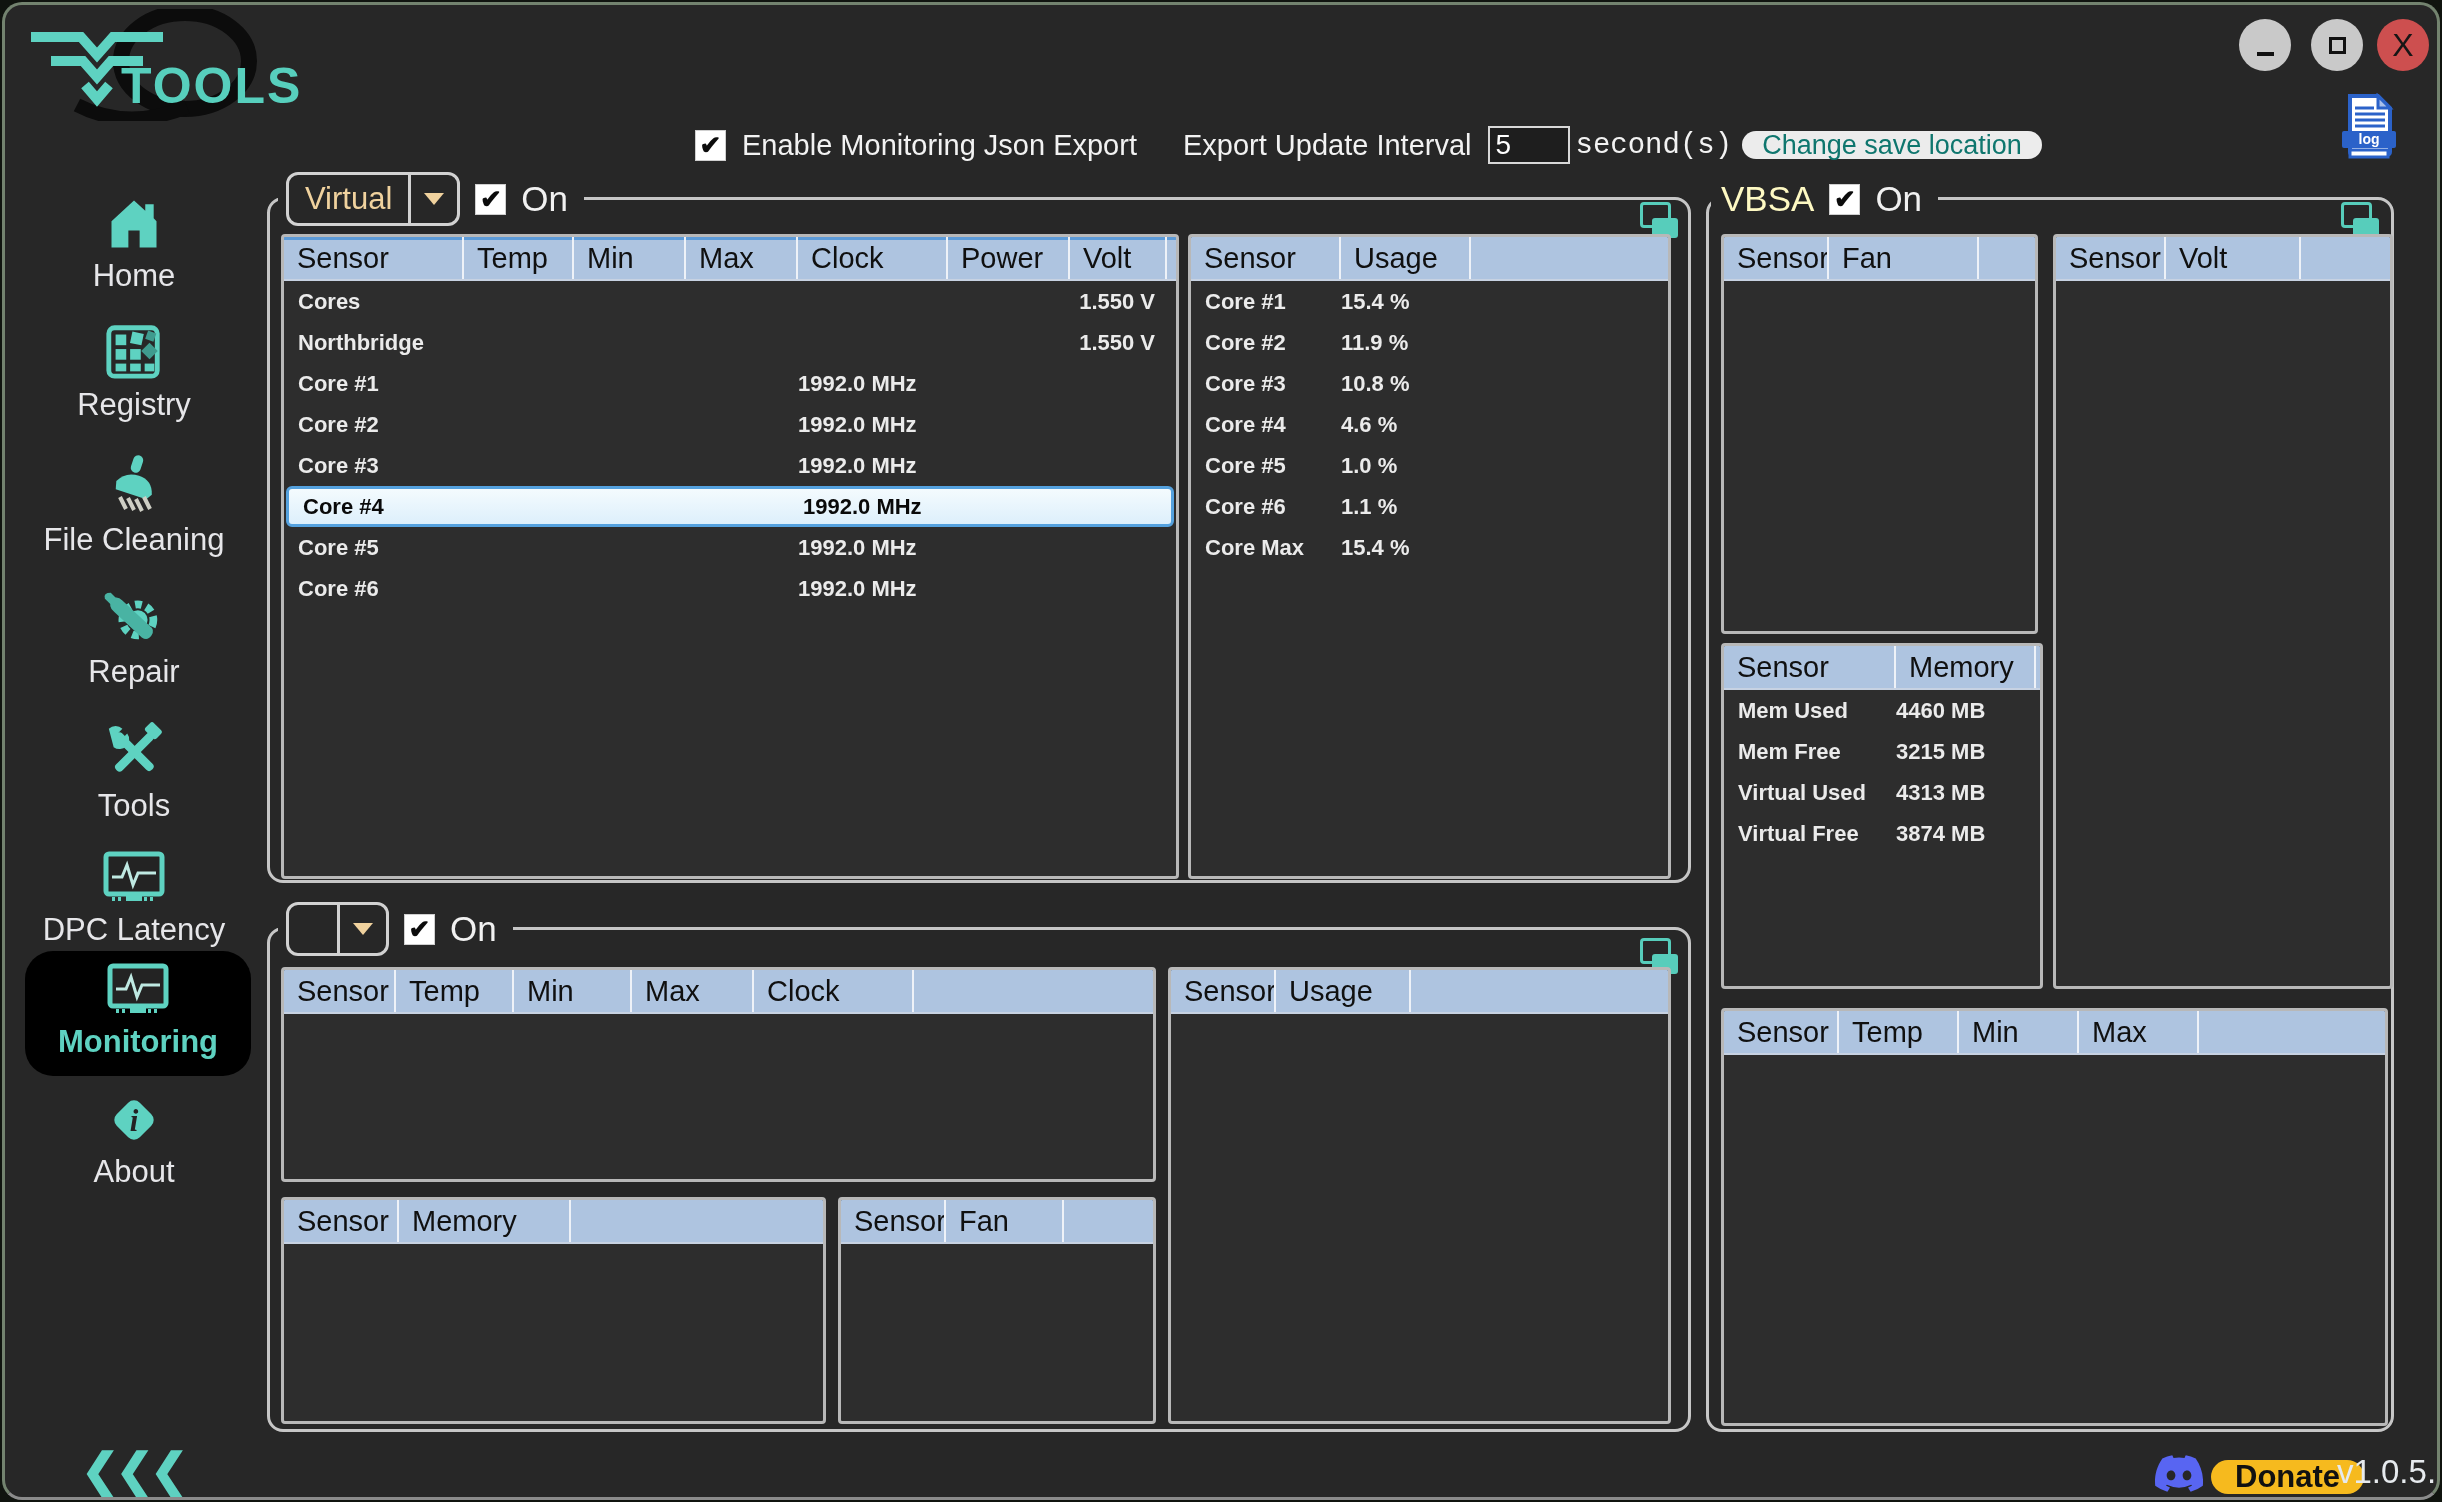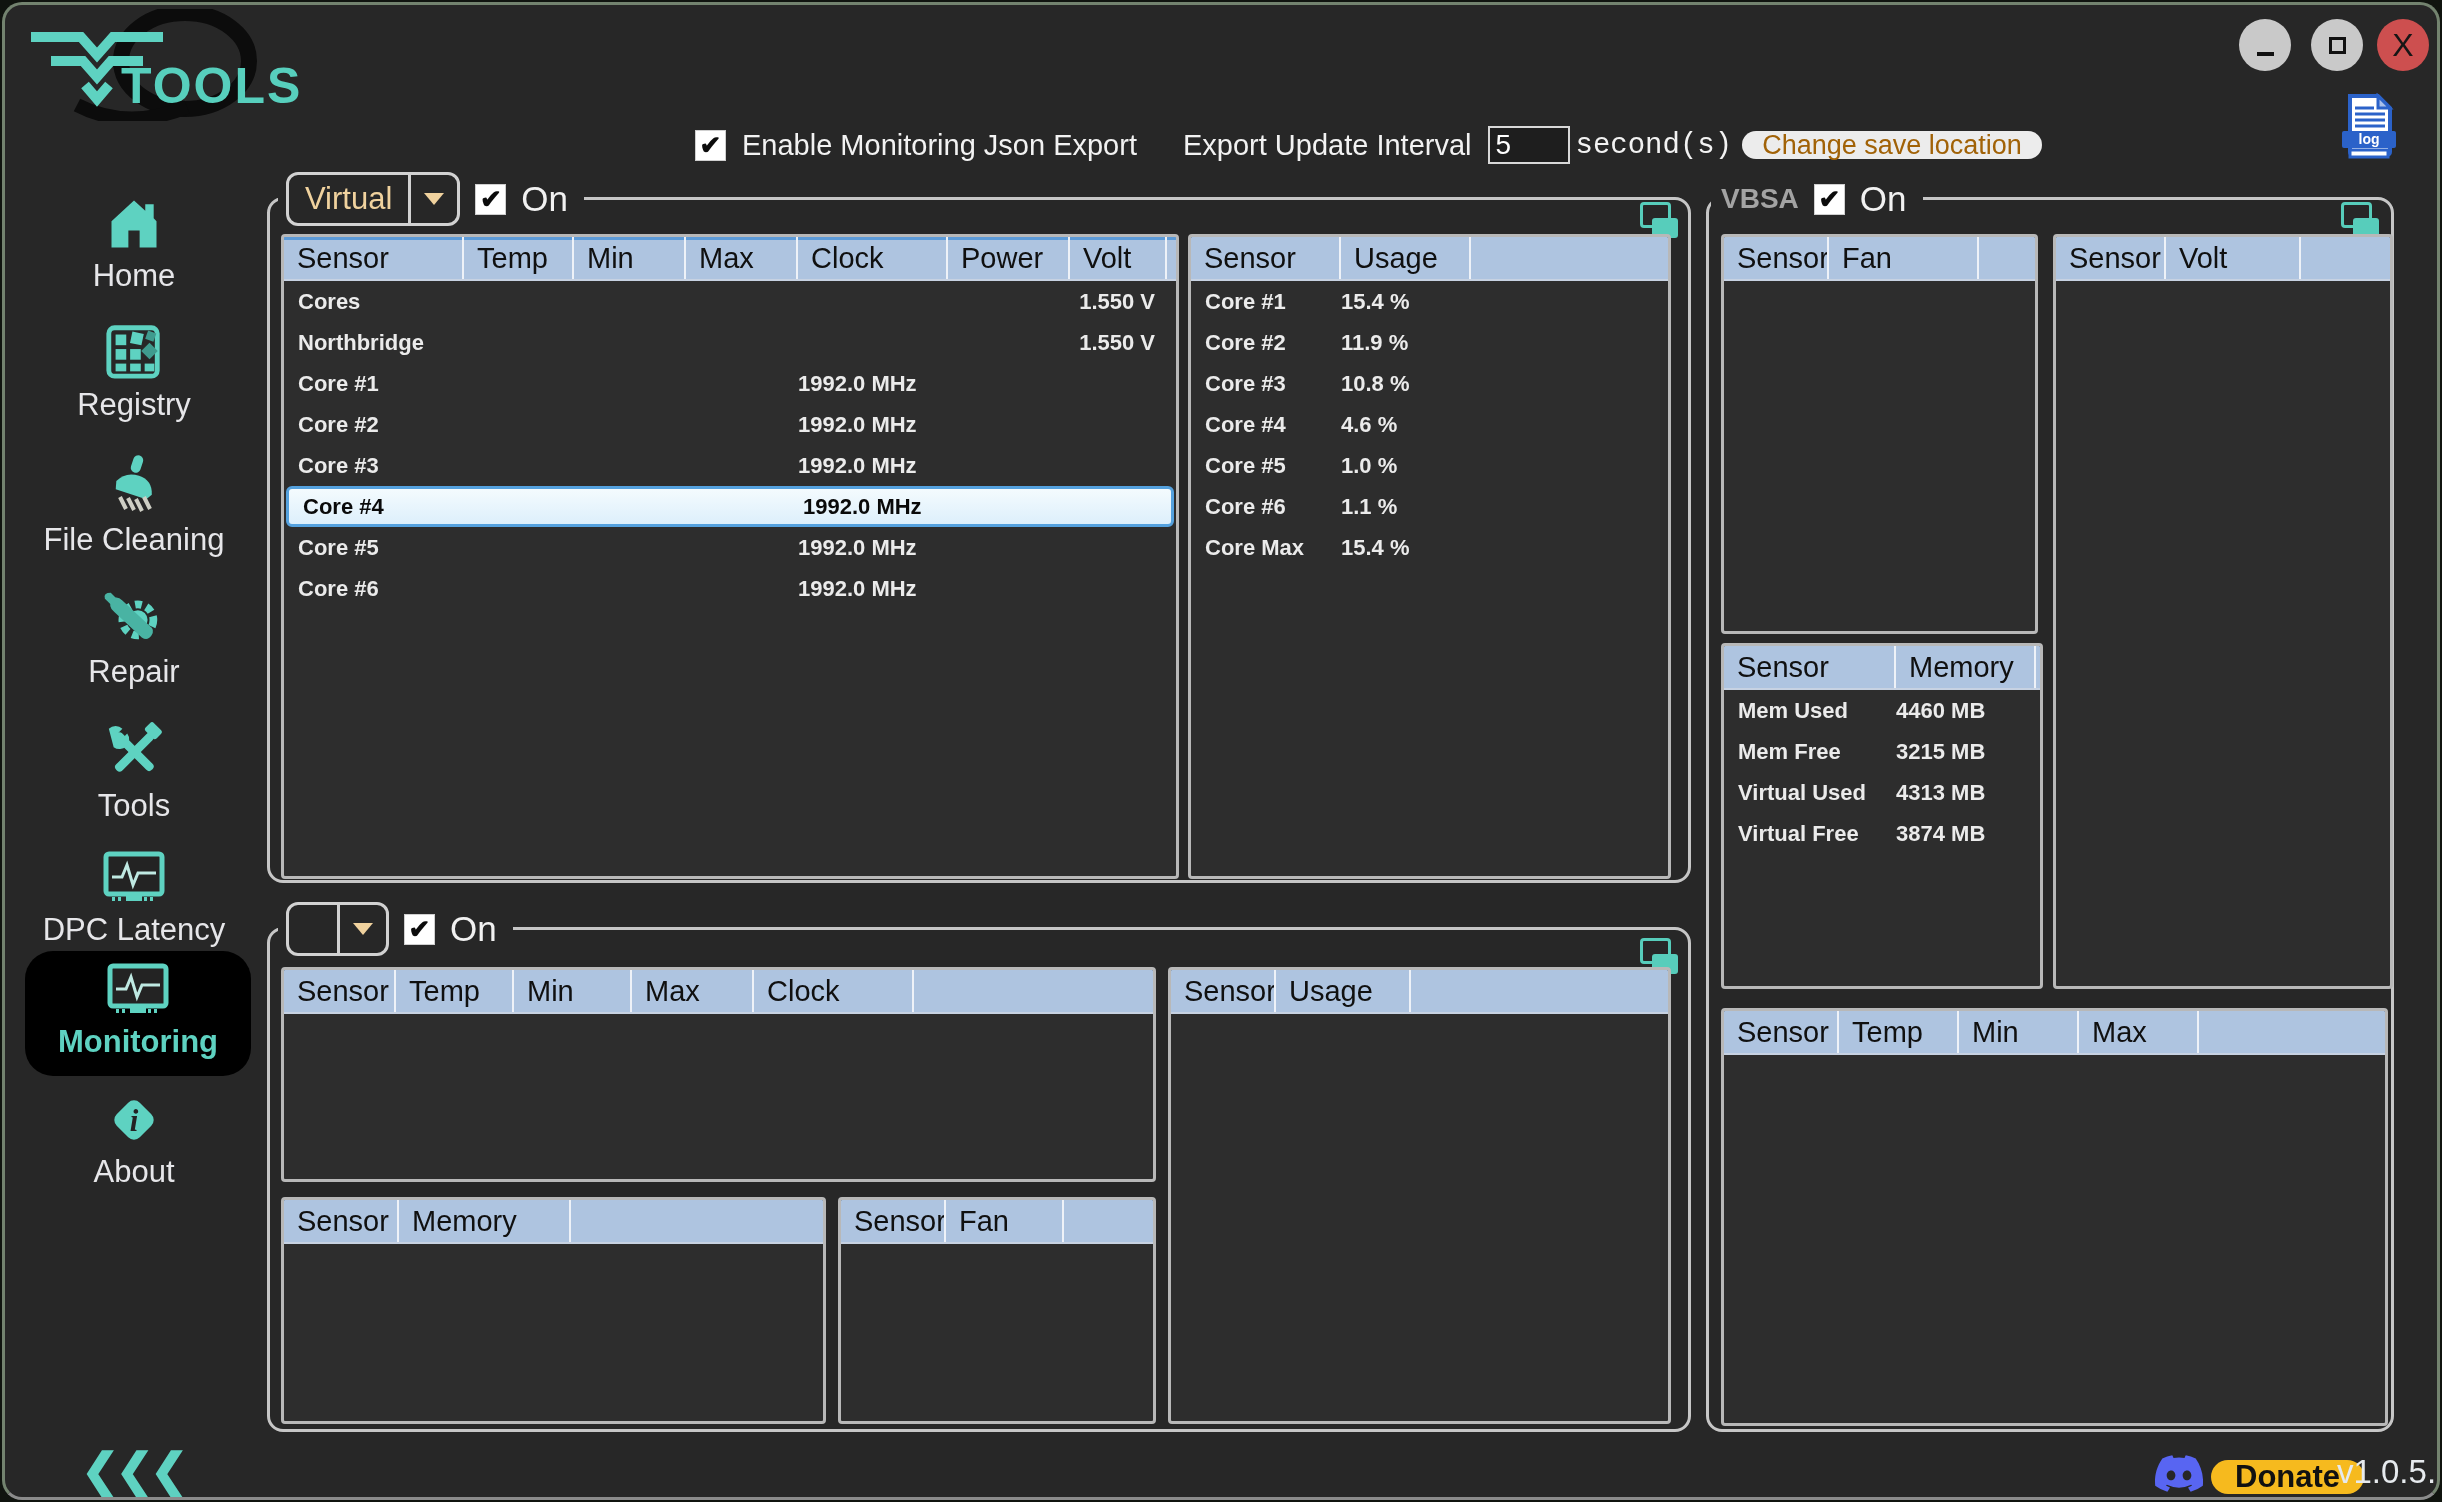--- a/index.html
+++ b/index.html
@@ -11,21 +11,21 @@
   .logo{position:absolute;left:12px;top:4px;width:320px;height:112px;}
   .logo svg{position:absolute;left:0;top:0;}
 
   
   .topbar{position:absolute;left:690px;top:116px;height:48px;display:flex;align-items:center;gap:16px;color:#f2f2f2;font-size:29px;}
   .cb{width:31px;height:31px;background:#ffffff;border:1px solid #cfcfcf;display:flex;align-items:center;justify-content:center;
       font-size:26px;font-weight:bold;color:#0b0b0b;box-sizing:border-box;flex:0 0 auto;}
   .interval-input{width:82px;height:38px;background:#1e1e1e;border:2px solid #d8d8d8;color:#fff;font-size:28px;
       font-family:"Liberation Sans",sans-serif;padding:0 6px;box-sizing:border-box;}
   .pill-btn{height:24px;background:#ececec;border-radius:20px;display:flex;align-items:center;padding:2px 20px;
-      color:#a16207;font-size:27px;white-space:nowrap;}
+      color:#0f766e;font-size:27px;white-space:nowrap;}
 
   
   .winbtn{position:absolute;top:14px;width:52px;height:52px;border-radius:50%;background:#c9c9c9;
       display:flex;align-items:center;justify-content:center;}
   .winbtn.close{background:#cd4f4f;color:#161616;font-size:32px;}
   .min-bar{width:17px;height:4px;background:#111;margin-top:18px;}
   .max-box{width:17px;height:17px;border:3px solid #111;box-sizing:border-box;}
 
   
   .logicon{position:absolute;left:2336px;top:88px;width:56px;height:68px;}
@@ -34,21 +34,21 @@
   .side-item{position:absolute;left:0;width:258px;display:flex;flex-direction:column;align-items:center;gap:5px;}
   .side-item .lbl{font-size:31px;color:#e6e6e9;white-space:nowrap;}
   .side-item.active{left:20px;width:226px;background:#000000;border-radius:28px;padding:12px 0 16px 0;}
   .side-item.active .lbl{color:#5ed2c1;font-weight:bold;}
   .collapse{position:absolute;left:76px;top:1438px;color:#5ed2c1;font-size:46px;font-weight:bold;letter-spacing:-4px;}
 
   
   .groupbox{position:absolute;border:3px solid #c6c6c6;border-radius:16px;box-sizing:border-box;}
   .legend{position:absolute;top:-29px;display:flex;align-items:center;gap:15px;background:#272727;
           padding:0 16px 0 8px;height:56px;}
-  .group-title{font-size:28px;color:#a3a3a3;font-weight:bold;}
+  .group-title{font-size:35px;color:#fef9c3;}
   .on-label{font-size:35px;color:#f1f1f1;}
   .combo{display:flex;align-items:stretch;height:48px;border:3px solid #d2d2d2;border-radius:12px;overflow:hidden;box-sizing:content-box;}
   .combo .val{display:flex;align-items:center;padding:0 16px;color:#f0d29e;font-size:31px;min-width:16px;}
   .combo .arrowbox{width:46px;border-left:3px solid #d2d2d2;display:flex;align-items:center;justify-content:center;}
   .combo .arrow{width:0;height:0;border-left:10px solid transparent;border-right:10px solid transparent;border-top:12px solid #f0d29e;}
 
   .copyicon{position:absolute;width:38px;height:36px;}
   .copyicon .back{position:absolute;left:0;top:0;width:25px;height:20px;border:3px solid #57cdbb;border-radius:4px;}
   .copyicon .front{position:absolute;right:0;bottom:0;width:26px;height:20px;background:#57cdbb;border-radius:3px;}
 

